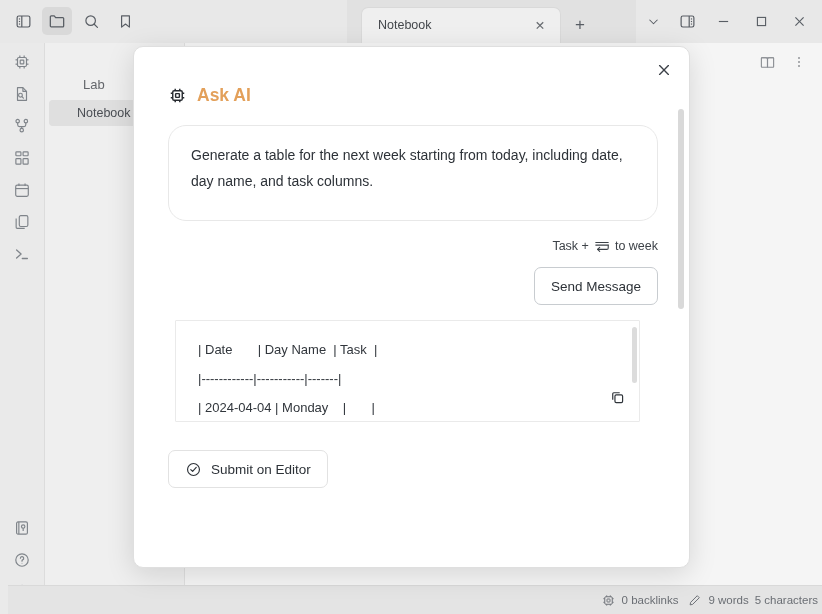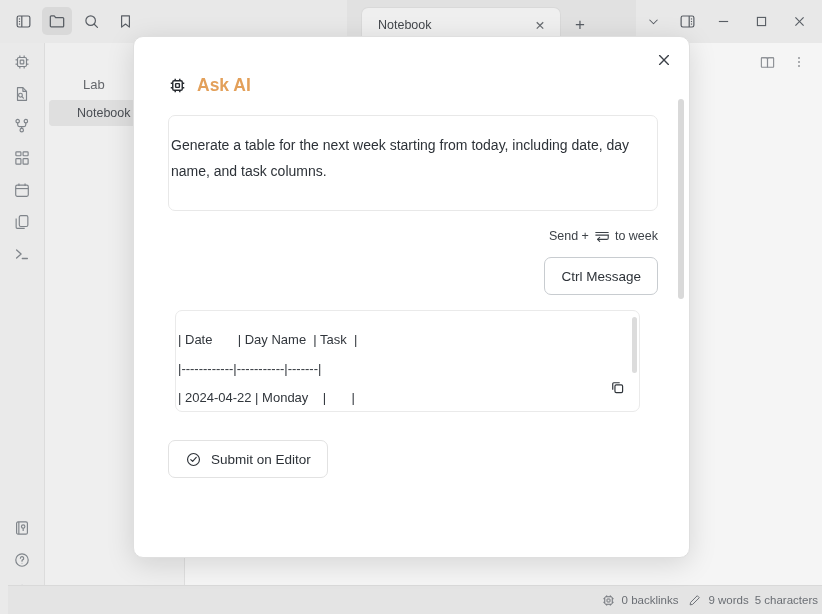--- a/index.html
+++ b/index.html
@@ -155,21 +155,21 @@
   .sb-grp { display: flex; align-items: center; gap: 6px; }
 
   
   .modal-scrim {
     position: absolute; left: 0; top: 0;
     width: 822px; height: 614px;
     background: rgba(40,40,40,0.04);
   }
   .modal {
     position: absolute;
-    left: 133px; top: 36px;
+    left: 133px; top: 46px;
     width: 557px; height: 522px;
     background: #ffffff;
     border: 1px solid #dfdfdf;
     border-radius: 10px;
     box-shadow: 0 6px 28px rgba(0,0,0,0.13);
     overflow: hidden;
   }
   .modal-close {
     position: absolute; right: 12px; top: 10px;
     width: 26px; height: 26px;
@@ -188,22 +188,22 @@
   }
   .modal-title-text {
     font-size: 17.5px; font-weight: bold;
     color: #E3A05A;
   }
   .chip-lg { color: #262a2f; }
 
   .prompt-box {
     width: 490px; height: 96px;
     border: 1px solid #e8e8e8;
-    border-radius: 7px;
-    padding: 16px 2px;
+    border-radius: 18px;
+    padding: 16px 22px;
     font-size: 14px;
     line-height: 26px;
     color: #2d3238;
     background: #fff;
   }
   .send-hint {
     width: 490px;
     text-align: right;
     font-size: 12.5px;
     color: #3d4248;
@@ -232,23 +232,23 @@
     margin-left: 7px;
   }
   .output-wrap {
     position: relative;
     margin-top: 15px; margin-left: 7px;
     width: 465px; height: 102px;
   }
   .output-box {
     width: 465px; height: 102px;
     border: 1px solid #eaeaea;
-    border-radius: 7px;
+    border-radius: 1px;
     background: #fff;
-    padding: 14px 2px;
+    padding: 14px 22px;
     overflow: hidden;
   }
   .output-line {
     font-size: 13px;
     line-height: 29px;
     color: #31363c;
     white-space: pre;
     font-family: "Liberation Sans", sans-serif;
   }
   .output-sb {
@@ -518,42 +518,42 @@
             <line x1="15.3" y1="7.6" x2="17.1" y2="7.6"></line>
               <line x1="15.3" y1="12.4" x2="17.1" y2="12.4"></line>
           </svg>
         </span>
         <span class="modal-title-text">Ask AI</span>
       </div>
 
       <div class="prompt-box" placeholder="Ask anything...">Generate a table for the next week starting from today, including date, day name, and task columns.</div>
 
       <div class="send-hint">
-        <span>Send +</span>
+        <span>Task +</span>
         <span>
           <svg width="16" height="14" viewBox="0 0 18 14" fill="none" stroke="currentColor" stroke-width="1.25" stroke-linecap="round" stroke-linejoin="round">
             <line x1="2" y1="3" x2="16" y2="3"></line>
               <line x1="2" y1="6" x2="16" y2="6"></line>
             <path d="M16 6v3.2a1.6 1.6 0 0 1-1.6 1.6H4.2"></path>
               <polyline points="6.4,8.6 4,10.8 6.4,13"></polyline>
           </svg>
         </span>
         <span>to week</span>
       </div>
 
       <div class="btn-row">
-        <div class="btn">Ctrl Message</div>
+        <div class="btn">Send Message</div>
       </div>
 
 
       <div class="output-wrap">
         <div class="output-box">
           <div class="output-line">| Date       | Day Name  | Task  |</div>
           <div class="output-line">|------------|-----------|-------|</div>
-          <div class="output-line">| 2024-04-22 | Monday    |       |</div>
+          <div class="output-line">| 2024-04-04 | Monday    |       |</div>
         </div>
         <div class="output-sb"></div>
         <div class="copy-btn">
           <svg width="17" height="17" viewBox="0 0 20 20" fill="none" stroke="currentColor" stroke-width="1.4" stroke-linejoin="round">
             <rect x="7" y="7" width="9" height="9" rx="1.5"></rect>
             <path d="M12.6 4.4H5.6a1.2 1.2 0 0 0-1.2 1.2v7"></path>
           </svg>
         </div>
       </div>
 

